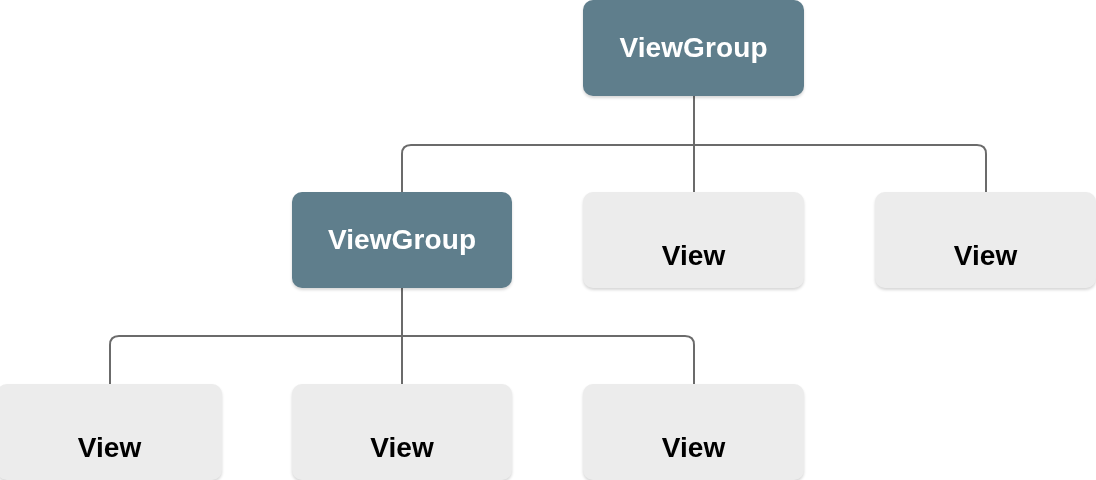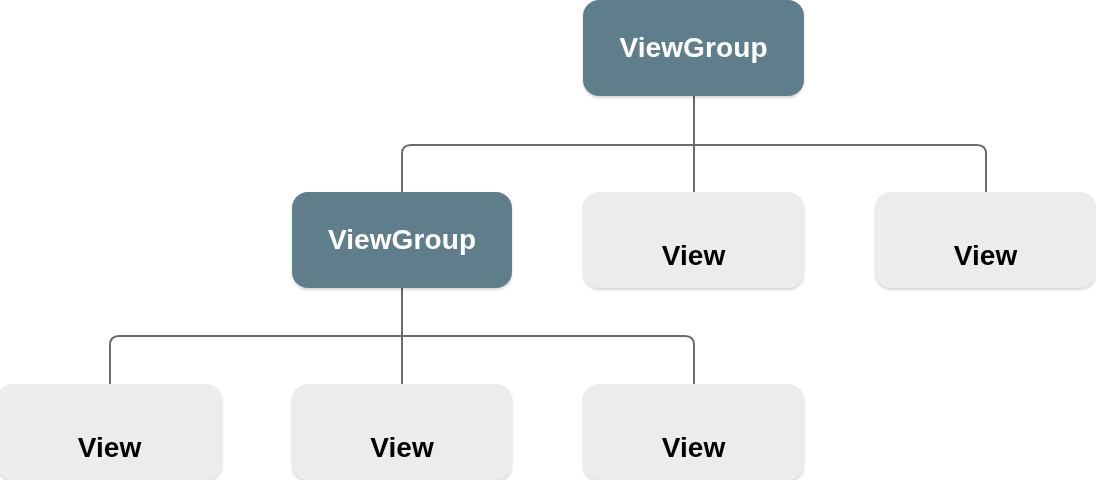--- a/index.html
+++ b/index.html
@@ -28,21 +28,21 @@
     left: 0;
     top: 0;
     width: 1096px;
     height: 480px;
     pointer-events: none;
     z-index: 1;
   }
   .node {
     position: absolute;
     box-sizing: border-box;
-    border-radius: 16px;
+    border-radius: 10px;
     display: flex;
     align-items: center;
     justify-content: center;
     z-index: 2;
     box-shadow: 0 2px 3px rgba(0,0,0,0.16);
     user-select: none;
   }
   .node-label {
     font-weight: bold;
     font-size: 28px;

